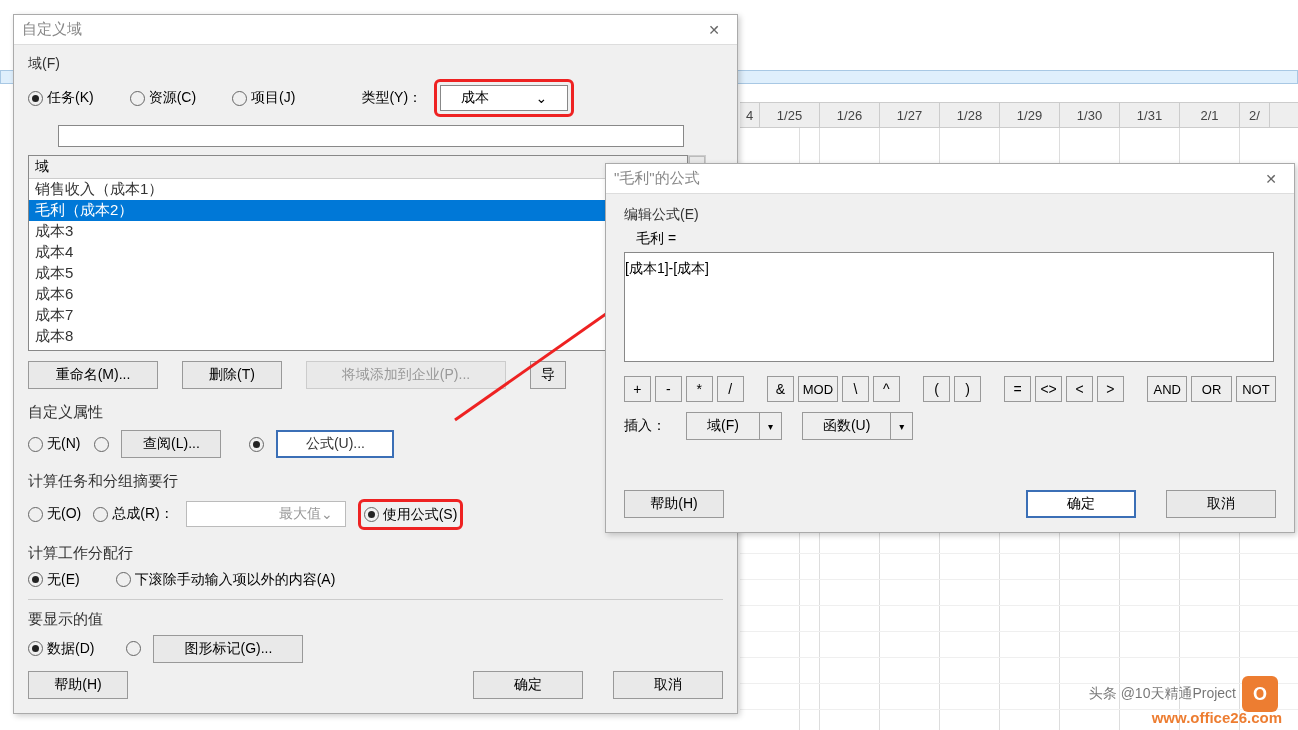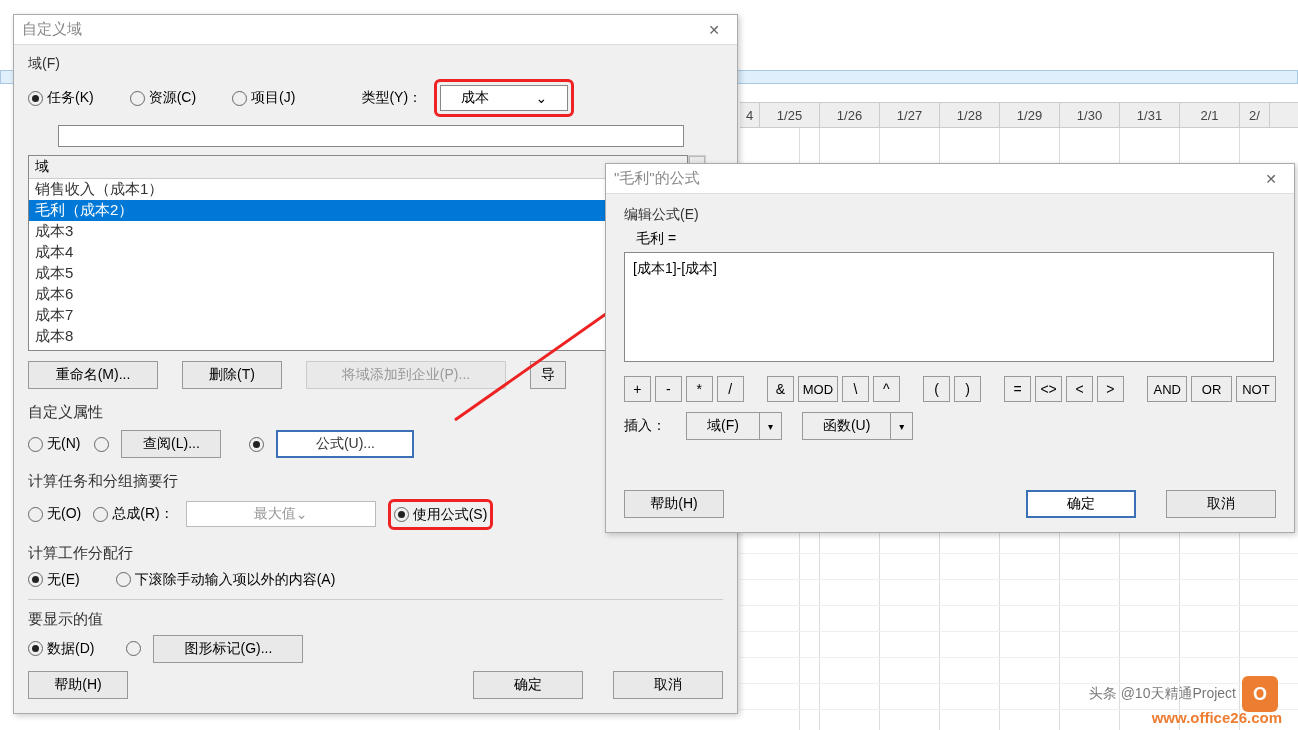--- a/index.html
+++ b/index.html
@@ -39,33 +39,33 @@
 .scrollbar-v { width: 18px; background: #f0f0f0; border: 1px solid #ccc; display: flex; flex-direction: column; }
 .scroll-btn { height: 18px; background: #e8e8e8; border: 1px solid #bbb; display: flex; align-items: center; justify-content: center; font-size: 10px; }
 .scroll-thumb { height: 40px; background: #ccc; border: 1px solid #aaa; }
 
 .btn { height: 28px; background: #e9e9e9; border: 1px solid #999; display: inline-flex; align-items: center; justify-content: center; padding: 0 10px; min-width: 100px; }
 .btn.disabled { color: #999; border-color: #ccc; }
 .btn-row { margin-top: 10px; display: flex; gap: 24px; }
 
 .subhead { margin-top: 14px; font-size: 15px; color: #333; }
 
-.formula-btn { border: 2px solid #3b6fb6; background: #fff; color: #333; height: 28px; width: 138px; display: flex; align-items: center; justify-content: center; }
-
-.combo { width: 190px; height: 26px; border: 1px solid #bbb; background: #fff; display: flex; align-items: center; justify-content: center; padding: 0 6px; color: #999; }
+.formula-btn { border: 2px solid #3b6fb6; background: #fff; color: #333; height: 28px; width: 118px; display: flex; align-items: center; justify-content: center; }
+
+.combo { width: 160px; height: 26px; border: 1px solid #bbb; background: #fff; display: flex; align-items: center; justify-content: flex-end; padding: 0 12px; color: #999; }
 
 .dlg1-footer { position: absolute; bottom: 14px; left: 14px; right: 14px; display: flex; justify-content: space-between; }
 .footer-right { display: flex; gap: 30px; }
 
 hr.sep { border: none; border-top: 1px solid #ccc; margin: 10px 0; }
 
 
 .dlg2 { top: 163px; left: 605px; width: 690px; height: 370px; }
 .dlg2-body { padding: 8px 18px; }
-.formula-box { width: 650px; height: 110px; border: 1px solid #888; background: #fff; padding: 6px 8px; font-size: 15px; }
+.formula-box { width: 650px; height: 110px; border: 1px solid #888; background: #fff; padding: 6px 0; font-size: 15px; }
 .op-row { margin-top: 14px; display: flex; gap: 4px; align-items: center; }
 .op-btn { width: 28px; height: 26px; border: 1px solid #999; background: #eee; display: flex; align-items: center; justify-content: center; font-size: 14px; }
 .op-btn.wide { width: 42px; font-size: 13px; }
 .op-gap { width: 16px; }
 .insert-row { margin-top: 10px; display: flex; align-items: center; gap: 20px; }
 .split-btn { display: flex; }
 .split-btn .main { height: 28px; border: 1px solid #999; background: #eee; padding: 0 20px; display: flex; align-items: center; }
 .split-btn .arrow { width: 22px; height: 28px; border: 1px solid #999; border-left: none; background: #eee; display: flex; align-items: center; justify-content: center; font-size: 10px; }
 .dlg2-footer { position: absolute; bottom: 14px; left: 18px; right: 18px; display: flex; justify-content: space-between; }
 .ok-btn { border: 2px solid #3b6fb6; background: #fff; }

